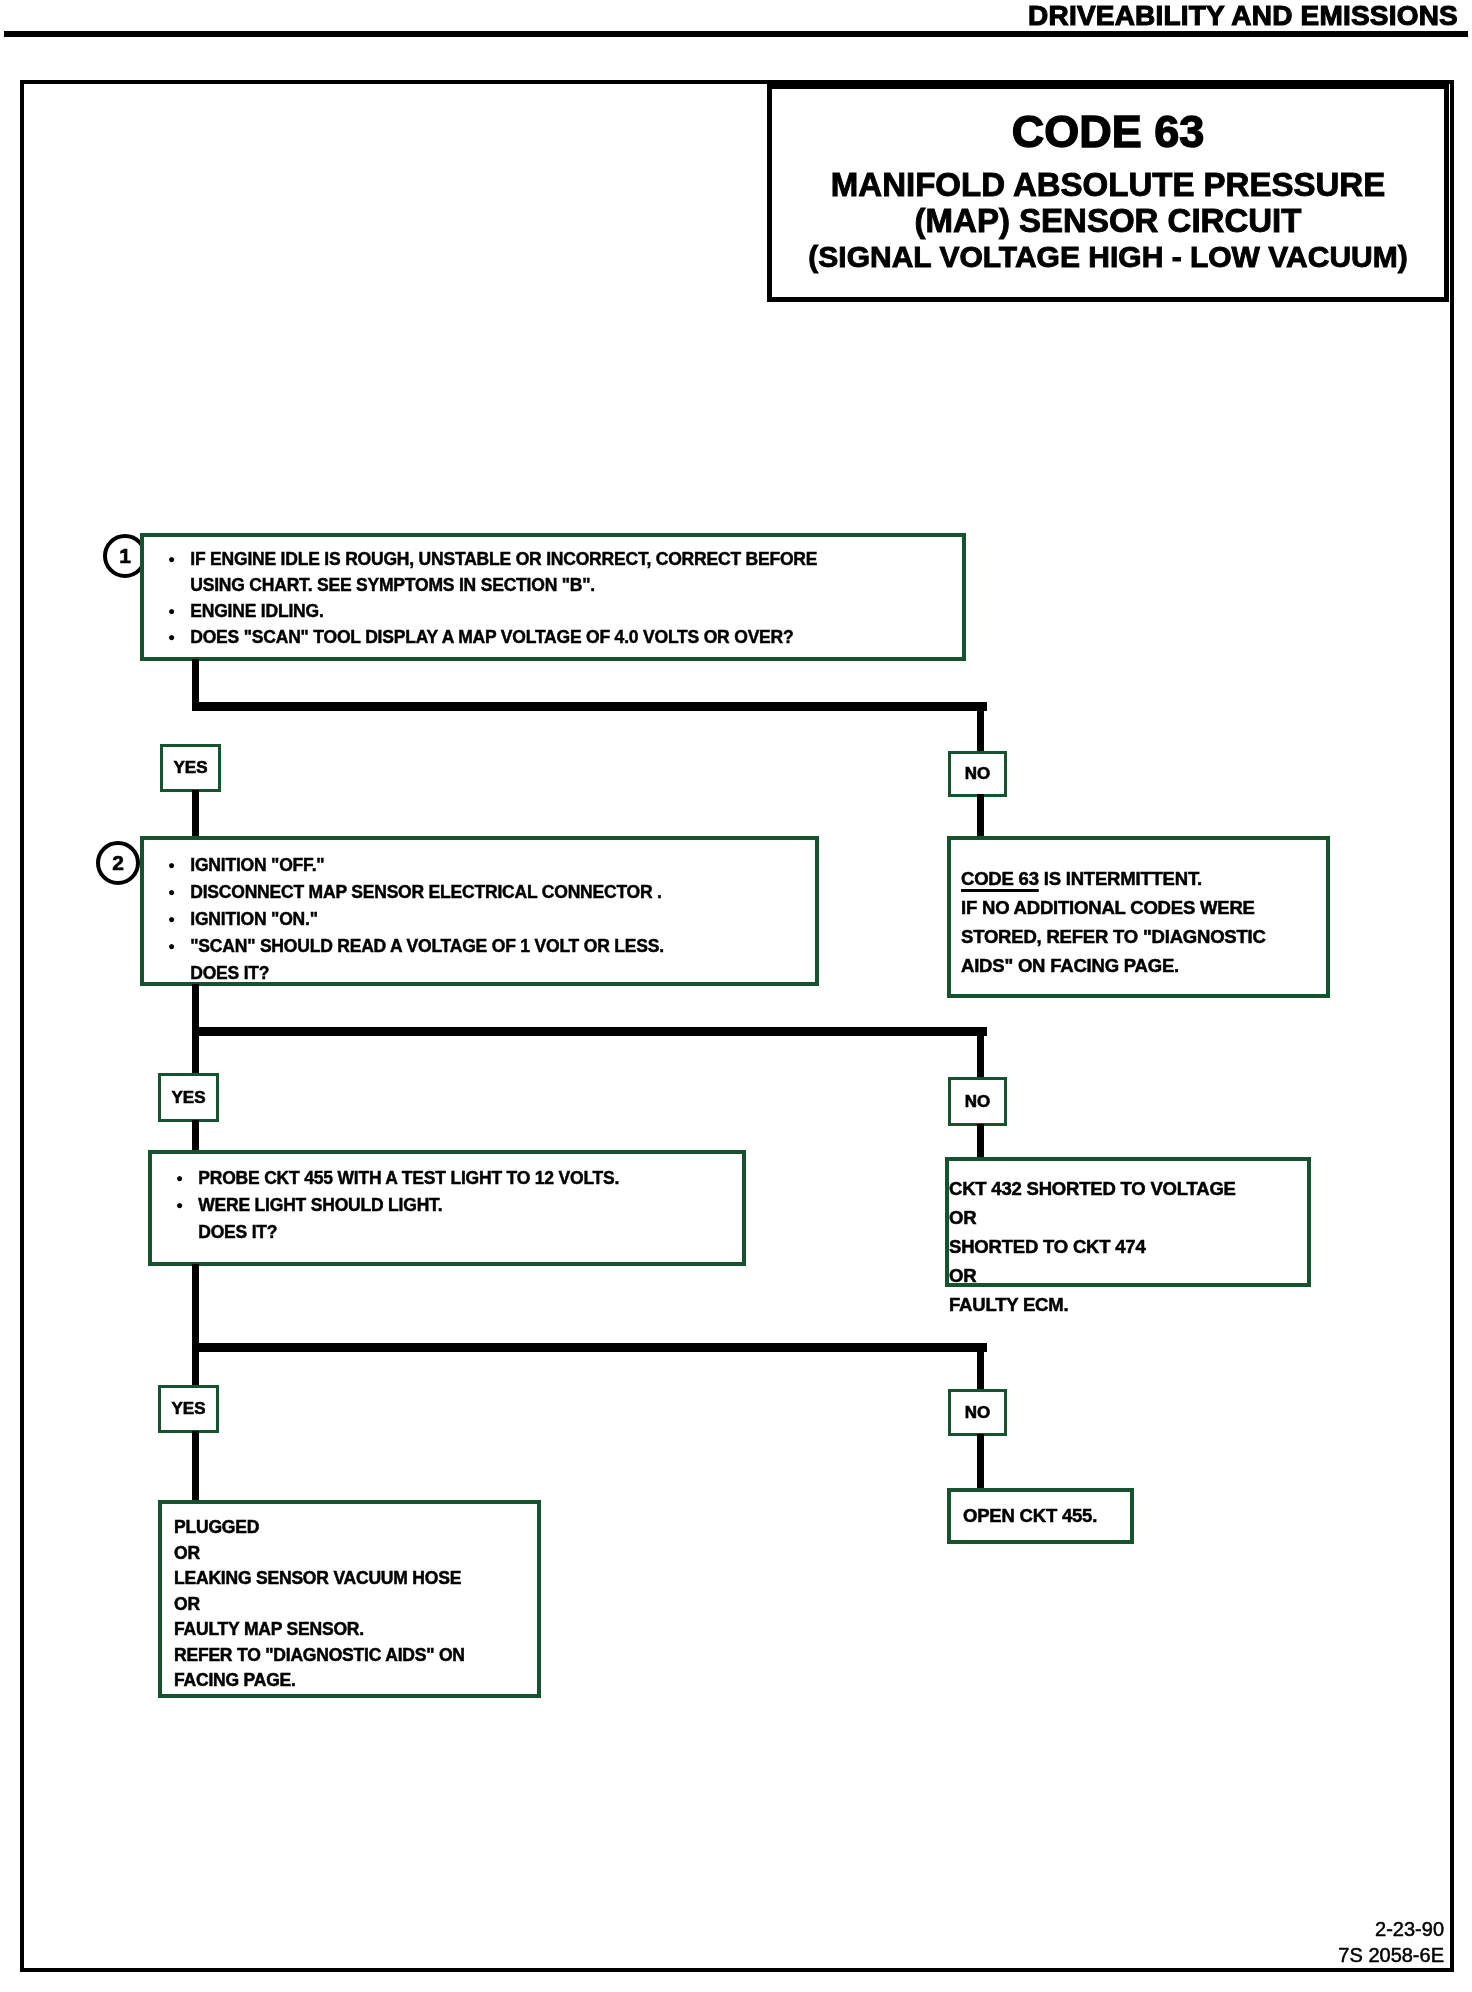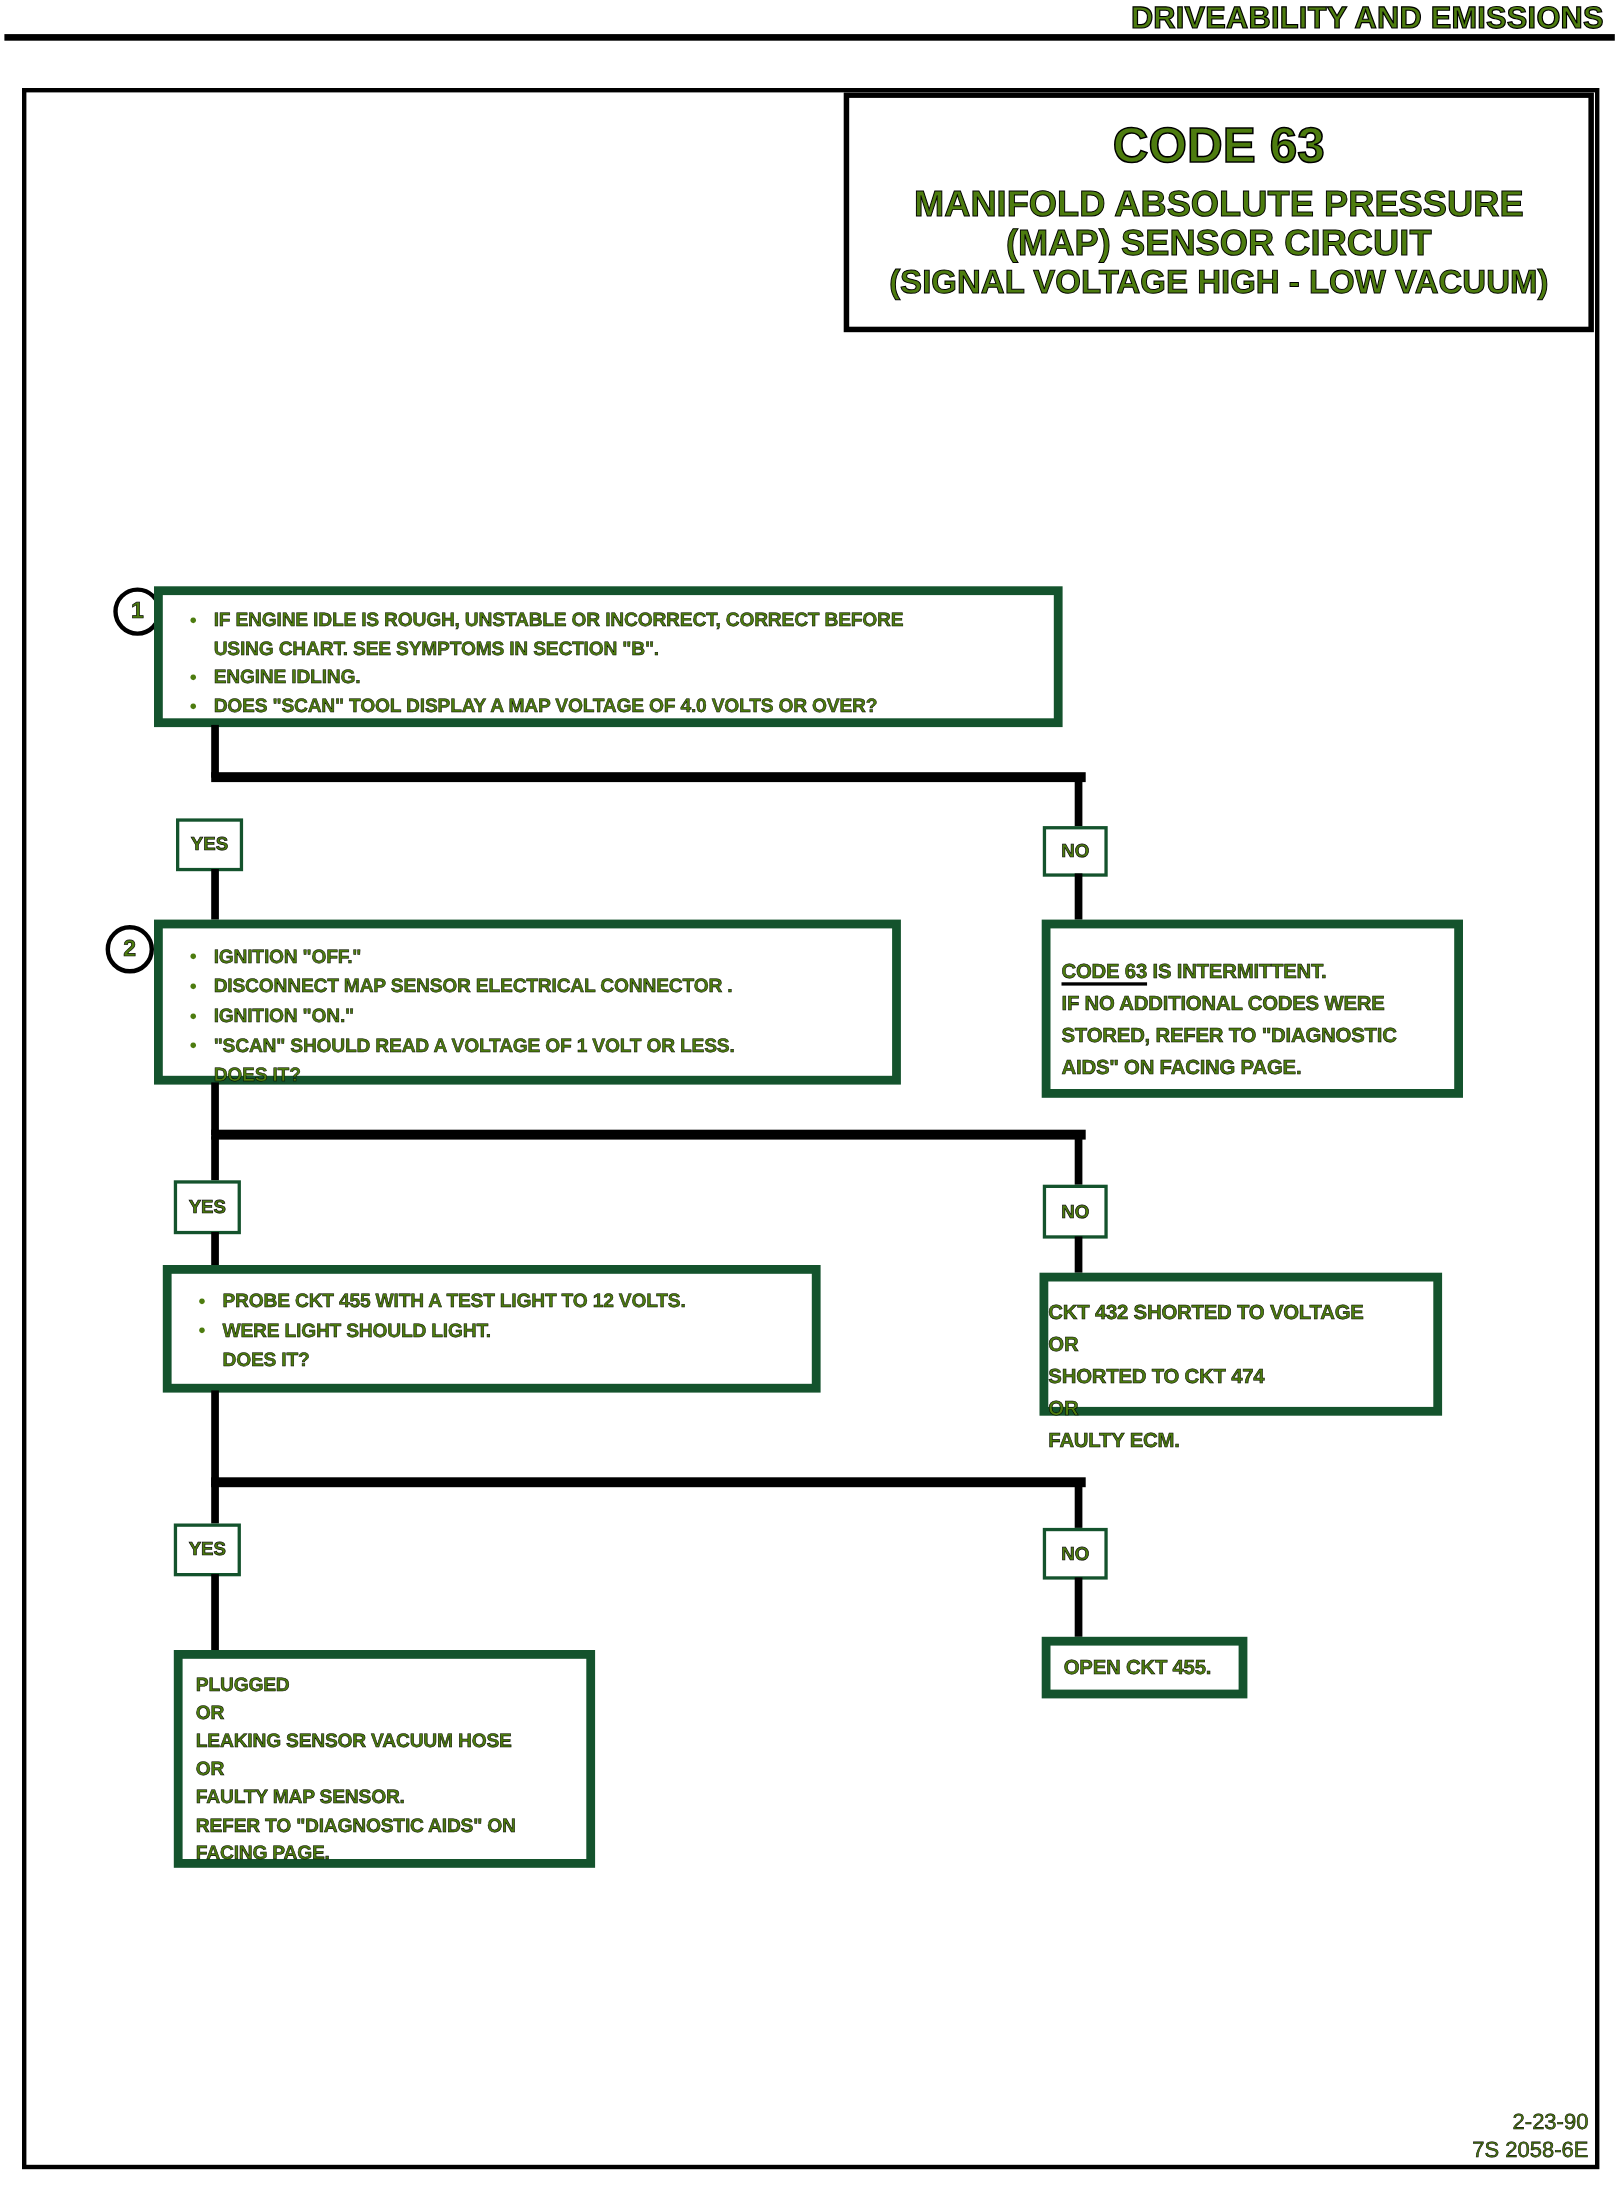--- a/index.html
+++ b/index.html
@@ -1,19 +1,19 @@
 <!DOCTYPE html>
 <html><head>
 <meta charset="utf-8">
 <style>
   * { margin:0; padding:0; box-sizing:border-box; }
   html,body { background:#e9e9e9; }
   .canvas {
     position:relative; width:1472px; height:1992px; background:#ffffff;
-    font-family:"Liberation Sans", sans-serif; color:#4d7c0f; overflow:hidden;
+    font-family:"Liberation Sans", sans-serif; color:#000000; overflow:hidden;
   }
   .abs { position:absolute; }
 
   
   .page-header {
     top:0px; right:14px; font-size:28px; font-weight:700;
     -webkit-text-stroke:1.1px #000; letter-spacing:0.2px; white-space:nowrap;
   }
   .header-rule { top:31px; left:4px; width:1464px; height:6px; background:#000; }
 
@@ -33,21 +33,21 @@
   
   .step-circle {
     width:44px; height:44px; border:4px solid #000; border-radius:50%;
     display:flex; align-items:center; justify-content:center; background:#fff;
     font-size:21px; font-weight:700; -webkit-text-stroke:0.6px #000;
   }
   .circle-1 { left:103px; top:534px; }
   .circle-2 { left:96px;  top:841px; }
 
   
-  .fc-box { border:8px solid #14532d; background:#fff; }
+  .fc-box { border:4px solid #14532d; background:#fff; }
   .box-1 { left:140px; top:533px; width:826px; height:128px; padding:9px 10px 9px 0; }
   .box-2 { left:140px; top:836px; width:679px; height:150px; padding:12px 10px 12px 0; }
   .box-3 { left:148px; top:1150px; width:598px; height:116px; padding:11px 10px 11px 0; }
   .box-intermittent { left:947px; top:836px;  width:383px; height:162px; padding:24px 10px; }
   .box-shorted      { left:945px; top:1157px; width:366px; height:130px; padding:13px 0; }
   .box-plugged      { left:158px; top:1500px; width:383px; height:198px; padding:11px 12px; }
   .box-open         { left:947px; top:1488px; width:187px; height:56px; display:flex; align-items:center; padding-left:12px; }
 
   .bullets { list-style:none; }
   .bullets li { display:flex; gap:15px; padding-left:24px; }

